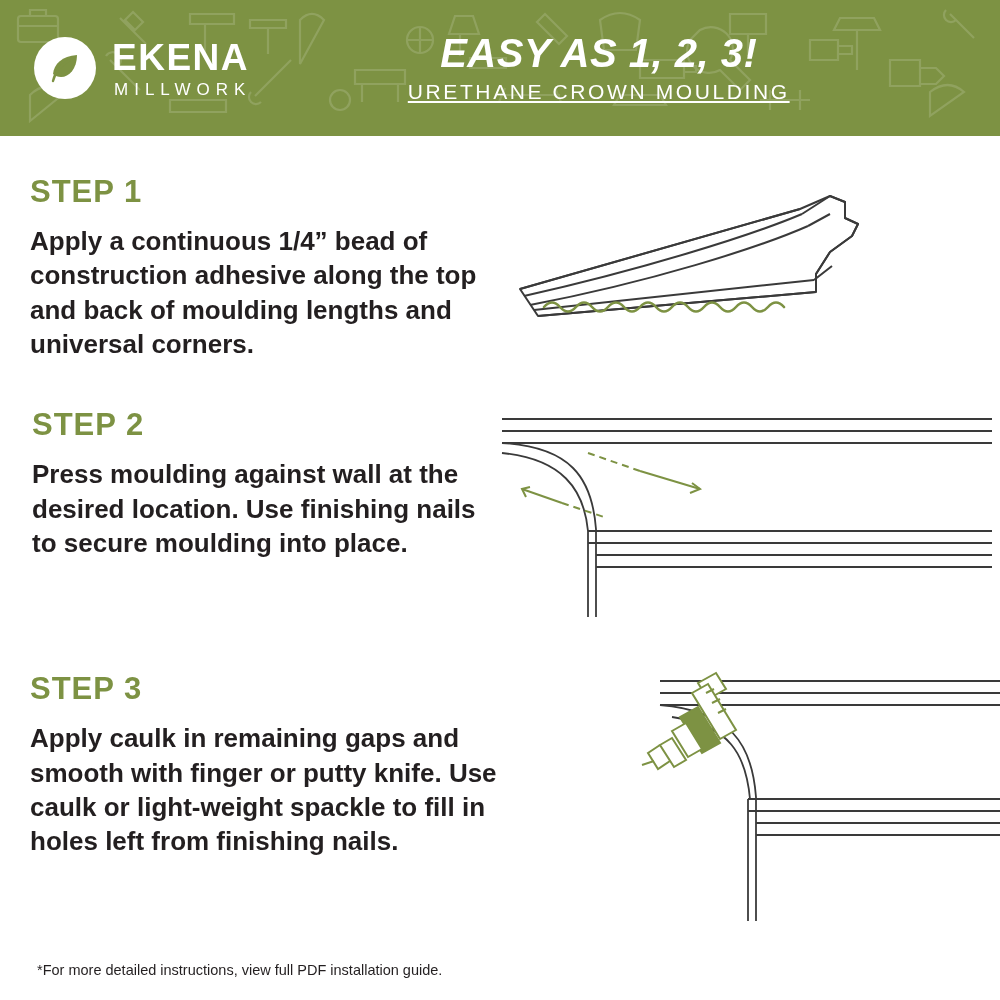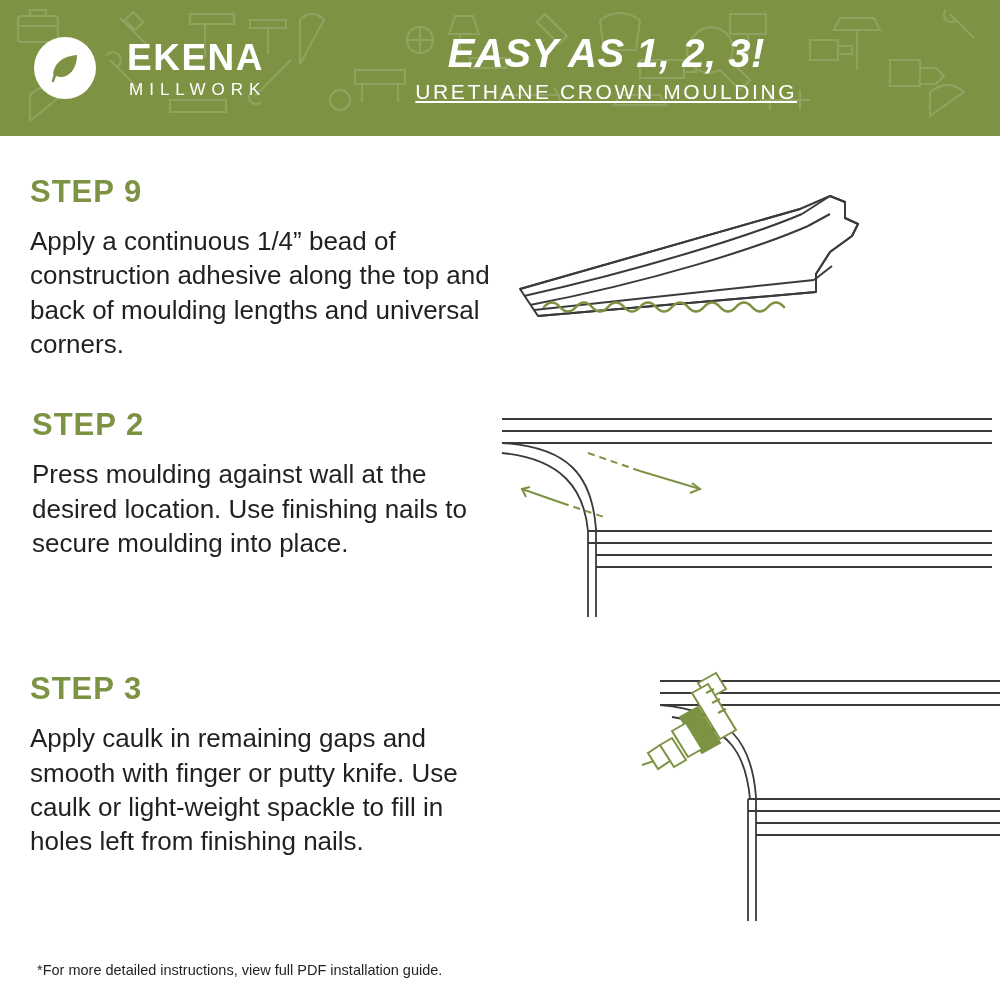--- a/index.html
+++ b/index.html
@@ -32,21 +32,21 @@
     position: relative;
     height: 100%;
     display: flex;
     align-items: center;
     padding: 0 34px;
     box-sizing: border-box;
   }
   .brand {
     display: flex;
     align-items: center;
-    gap: 31px;
+    gap: 16px;
     flex: 0 0 auto;
   }
   .logo-circle {
     width: 62px;
     height: 62px;
     border-radius: 50%;
     background: #ffffff;
     display: flex;
     align-items: center;
     justify-content: center;
@@ -110,20 +110,21 @@
     color: #7d9243;
     font-size: 31px;
     font-weight: bold;
     letter-spacing: 1px;
     margin-bottom: 14px;
   }
   .step-body {
     font-size: 26px;
     line-height: 1.32;
     color: #231f20;
+    font-weight: bold;
   }
   .step-art {
     flex: 1 1 auto;
     position: relative;
   }
 
   #step1 { margin-top: 38px; }
   #step2 { margin-top: 46px; padding-left: 32px; }
   #step3 { margin-top: 44px; }
 
@@ -205,21 +206,21 @@
       <div class="header-title">EASY AS 1, 2, 3!</div>
       <div class="header-subtitle">URETHANE CROWN MOULDING</div>
     </div>
   </div>
 </div>
 
 <div class="content">
 
   <div class="step" id="step1">
     <div class="step-text">
-      <div class="step-title">STEP 9</div>
+      <div class="step-title">STEP 1</div>
       <div class="step-body">Apply a continuous 1/4” bead of construction adhesive along the top and back of moulding lengths and universal corners.</div>
     </div>
     <div class="step-art">
       <svg width="460" height="180" viewBox="0 0 460 180">
         <g fill="none" stroke="#3a3a3a" stroke-width="2" stroke-linejoin="round">
 
           <path d="M20 115 L300 35 L330 22 L345 28 L345 44 L358 50 L352 62 L330 78 L316 100 L316 118 L38 142 Z" fill="#ffffff"></path>
 
           <path d="M20 115 L300 35"></path>
 

